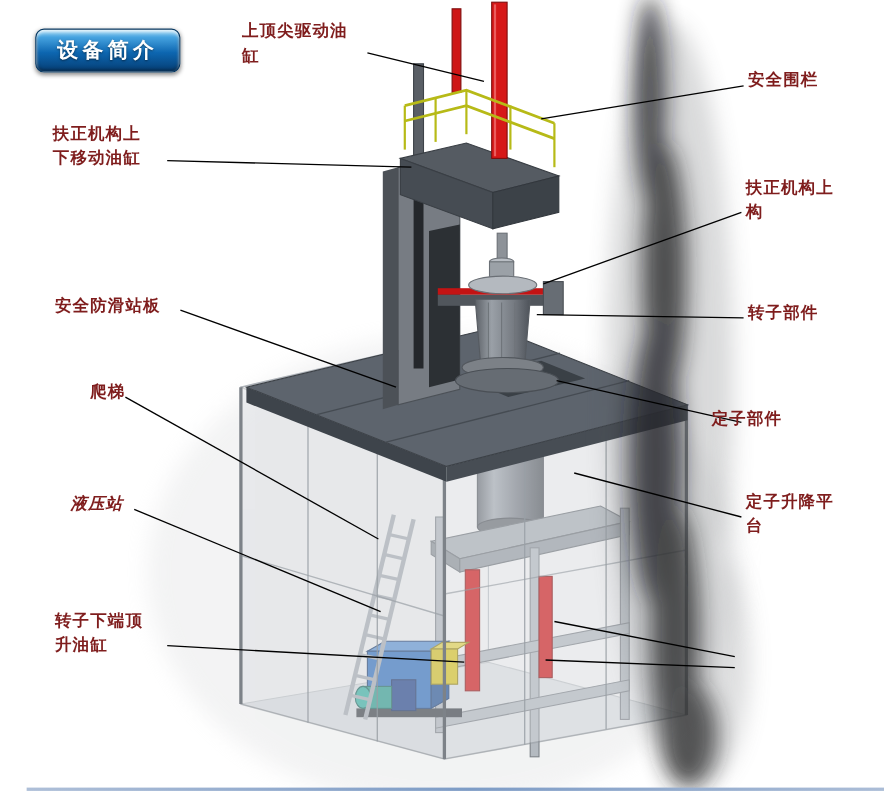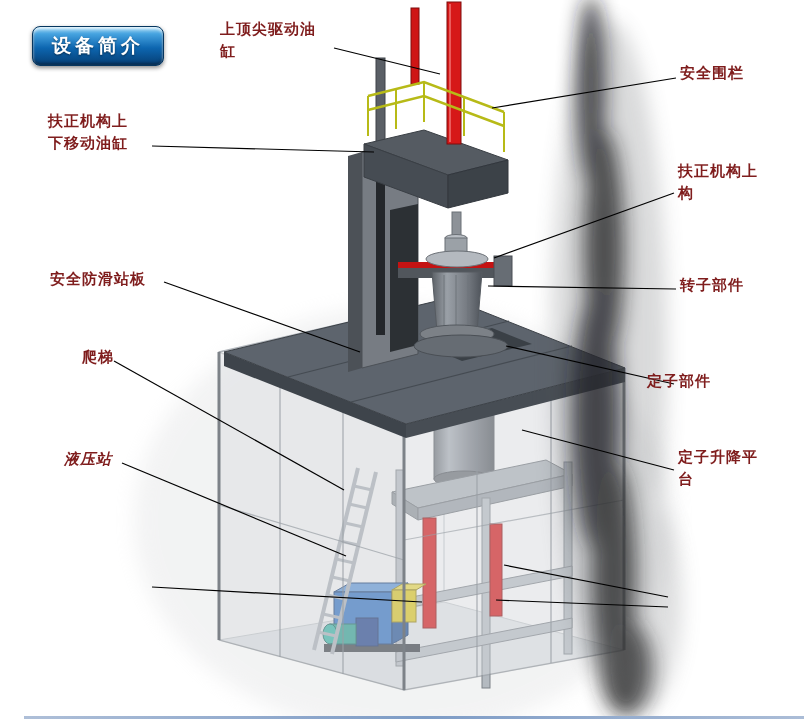--- a/index.html
+++ b/index.html
@@ -230,16 +230,18 @@
 下移动油缸</div>
   <div class="label" style="left:654px;top:160px;">扶正机构上
 构</div>
   <div class="label" style="left:26px;top:268px;text-align:center;">安全防滑站板</div>
   <div class="label" style="left:656px;top:274px;">转子部件</div>
   <div class="label" style="left:58px;top:346px;">爬梯</div>
   <div class="label" style="left:623px;top:370px;">定子部件</div>
   <div class="label" style="left:40px;top:448px;font-style:italic;">液压站</div>
   <div class="label" style="left:654px;top:446px;">定子升降平
 台</div>
+  <div class="label" style="left:26px;top:554px;">转子下端顶
+升油缸</div>
 
 
   <div class="bottom-line"></div>
 </div>
 
 </body></html>

